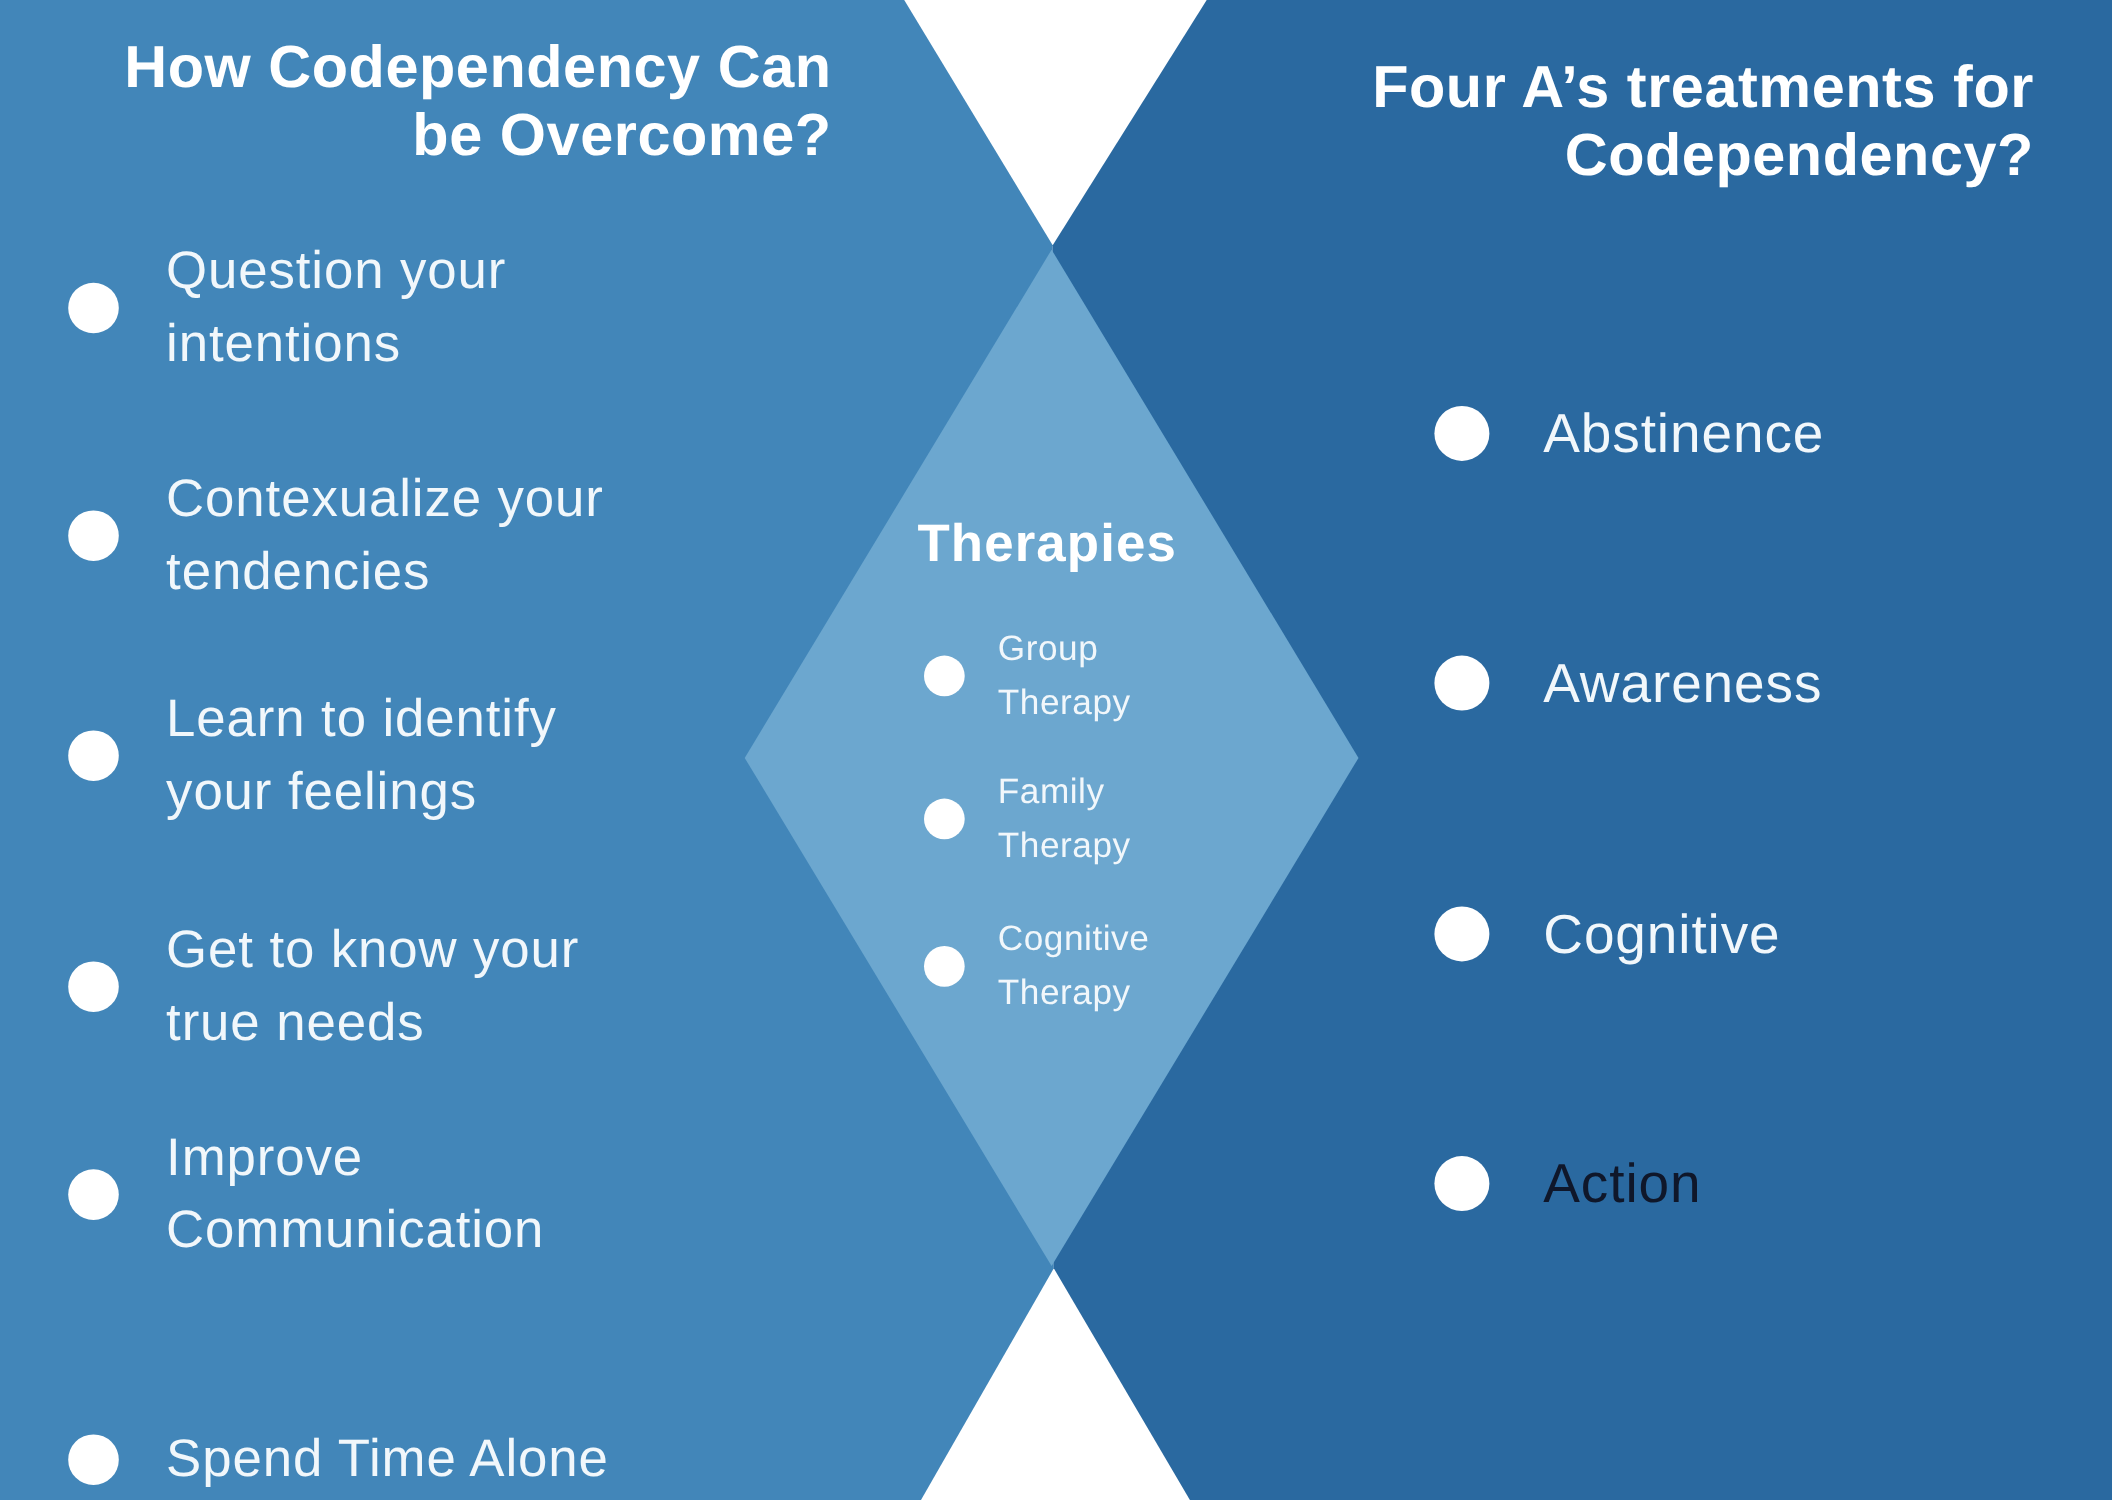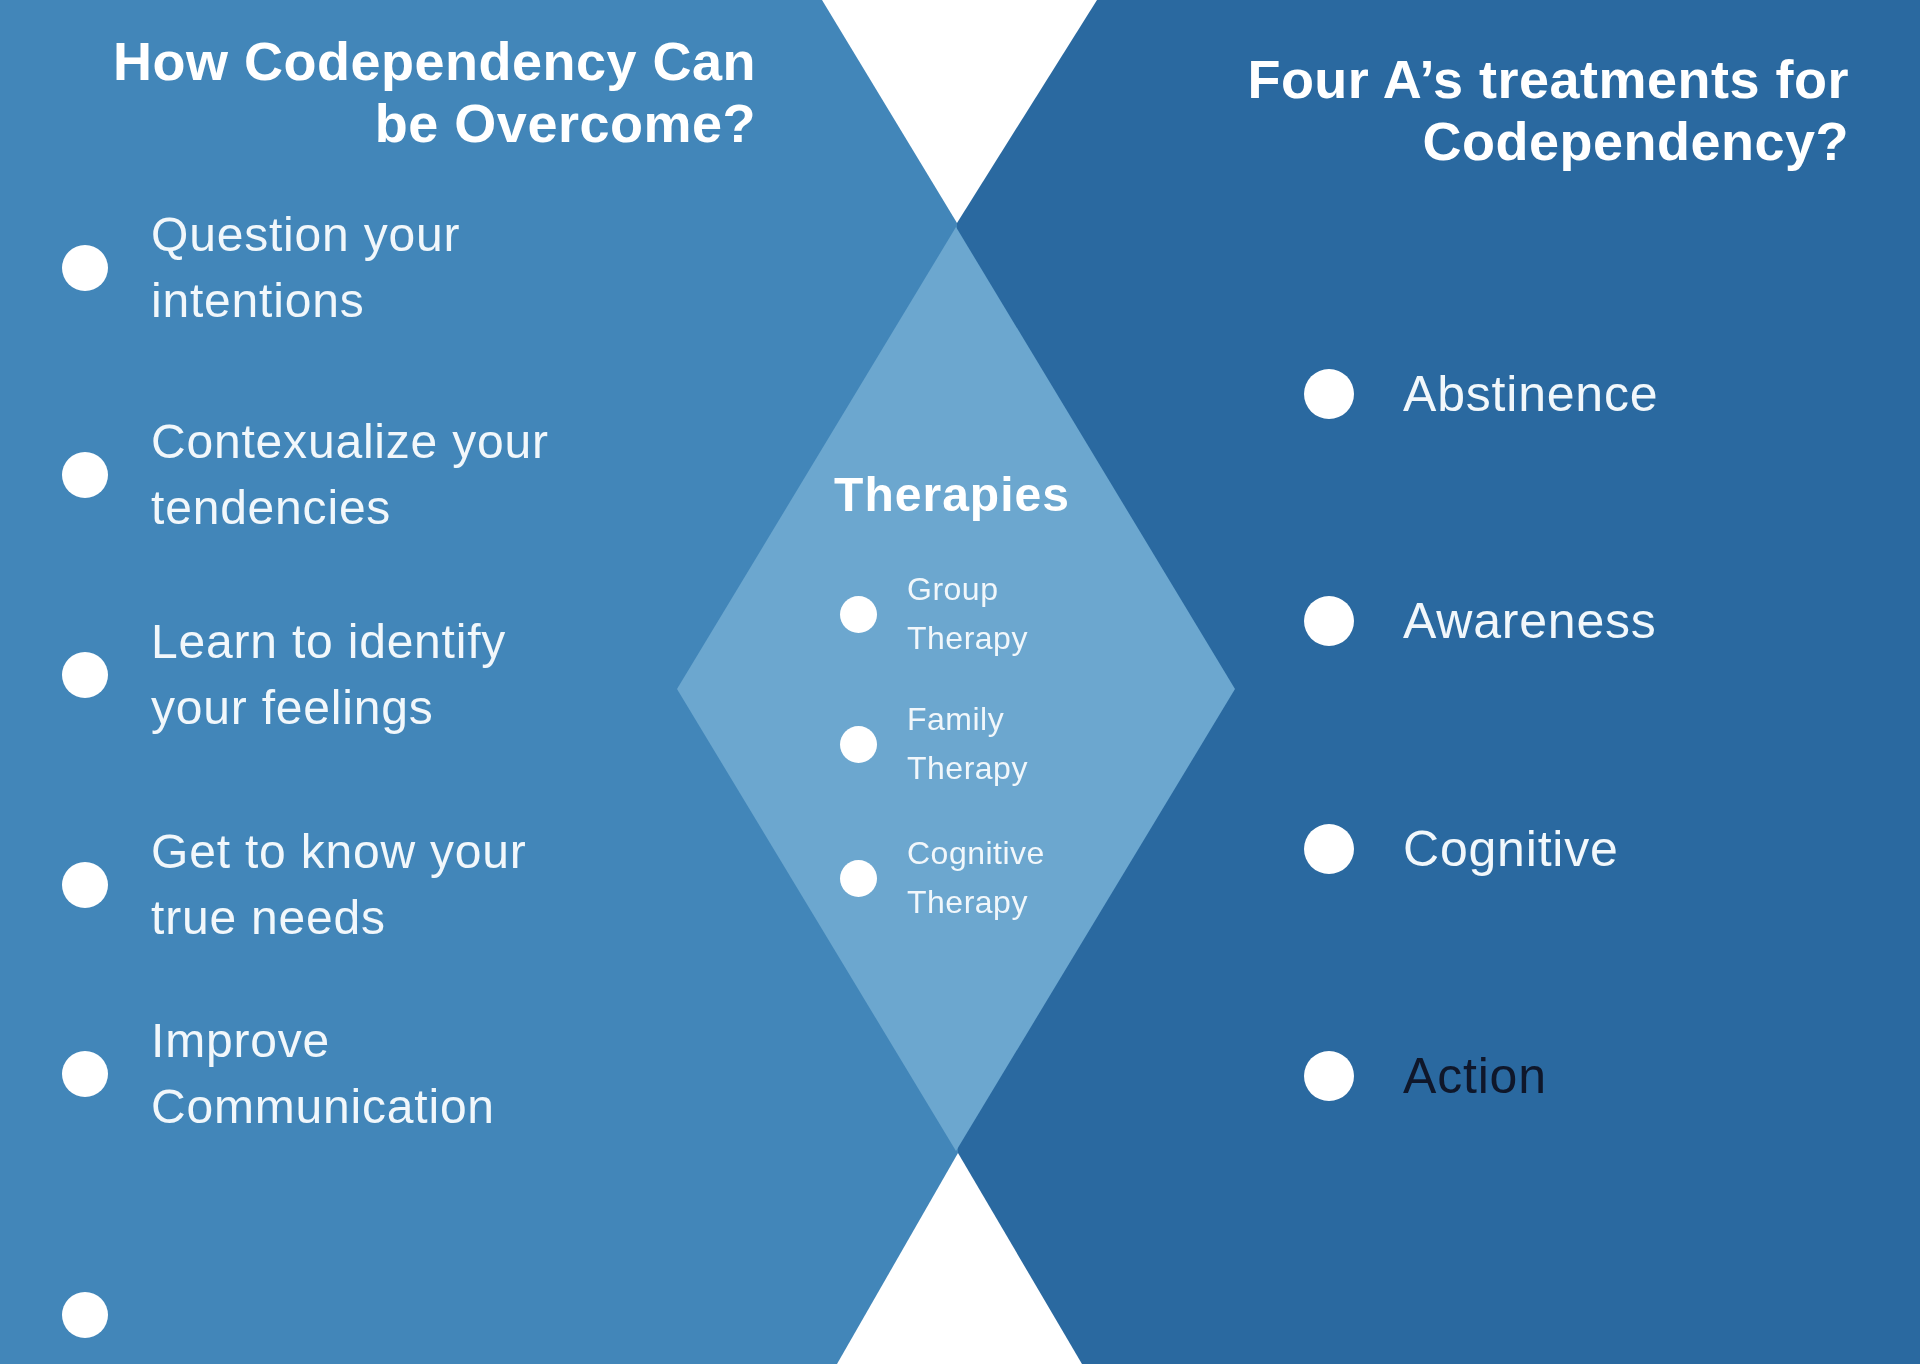--- a/index.html
+++ b/index.html
@@ -33,21 +33,21 @@
     flex: 0 0 auto;
     background: #ffffff;
     border-radius: 50%;
   }
   .item-text {
     white-space: pre-line;
     letter-spacing: 0.8px;
   }
 
   
-  .l-row { left: 62px; width: 560px; }
+  .l-row { left: 62px; width: 560px; margin-top: 12px; }
   .l-row .bullet { width: 46px; height: 46px; margin-right: 43px; }
   .l-row .item-text { font-size: 48px; line-height: 66px; }
   .row-2l { height: 132px; }
   .row-1l { height: 66px; }
 
   
   .r-row { left: 1304px; width: 520px; height: 66px; gap: 11px; }
   .r-row .bullet { width: 50px; height: 50px; margin-right: 38px; }
   .r-row .item-text { font-size: 50px; line-height: 66px; }
 
@@ -100,20 +100,21 @@
     <span class="item-text" style="color:#f1f7fb">Get to know your
 true needs</span>
   </div>
   <div class="row l-row row-2l" style="top:1008px">
     <span class="bullet"></span>
     <span class="item-text" style="color:#f1f7fb">Improve
 Communication</span>
   </div>
   <div class="row l-row row-1l" style="top:1282px">
     <span class="bullet"></span>
+    <span class="item-text" style="color:#f1f7fb">Spend Time Alone</span>
   </div>
 
   <div class="panel-title right-title" style="color:#ffffff">Four A’s treatments for
 Codependency?</div>
 
   <div class="row r-row" style="top:361px">
     <span class="bullet"></span>
     <span class="item-text" style="color:#f1f7fb">Abstinence</span>
   </div>
   <div class="row r-row" style="top:588px">

